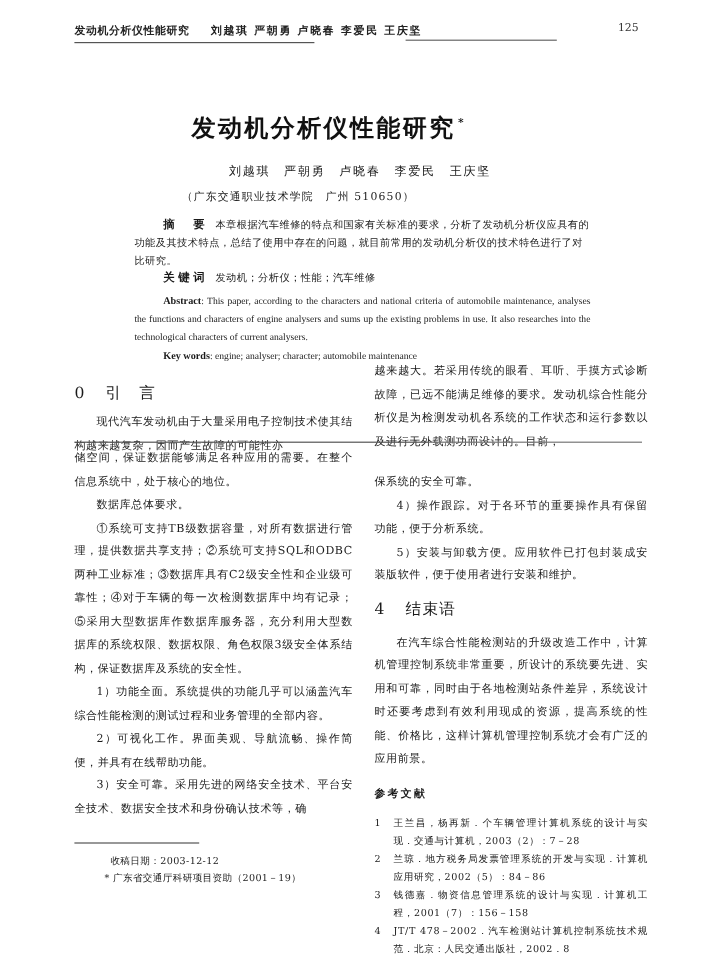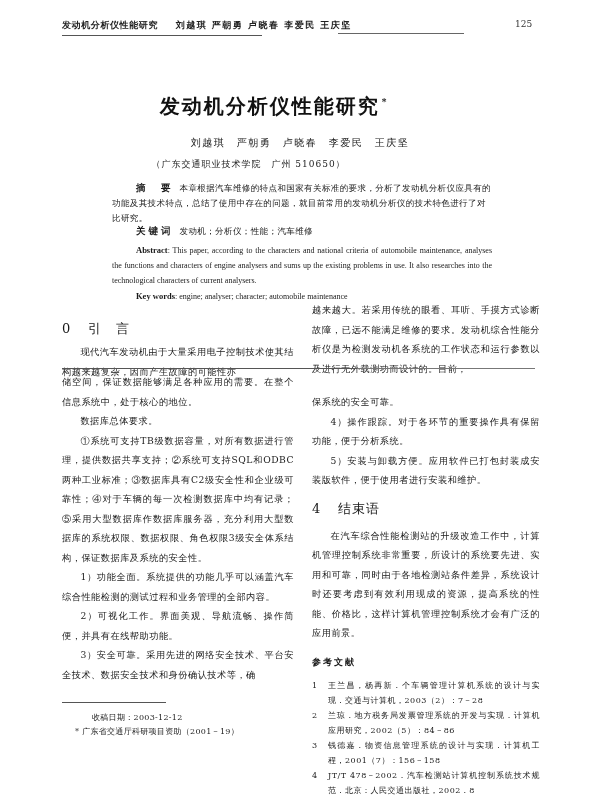--- a/index.html
+++ b/index.html
@@ -63,21 +63,21 @@
     .right-bottom { left: 312px; width: 228px; top: 392px; }
 
     .ref-title { font-size: 9px; font-weight: bold; letter-spacing: 2px; margin: 10px 0 6px; }
     .ref { font-size: 8px; line-height: 15px; display: flex; }
     .ref .rn { width: 16px; flex: none; }
     .ref .rt { flex: 1; }
 
     .foot-rule { left: 62px; top: 702px; width: 104px; height: 1px; background: #555; }
     .footnote { left: 75px; font-size: 8px; line-height: 12px; letter-spacing: 0.3px; }
     .fn1 { top: 712px; left: 92px; }
-    .fn2 { top: 726px; }
+    .fn2 { top: 726px; margin-left: 12px; }
   </style>
 </head>
 <body>
 
 <div class="abs running-head">
   <span>发动机分析仪性能研究</span>
   <span class="authors">刘越琪 严朝勇 卢晓春 李爱民 王庆坚</span>
 </div>
 <div class="abs page-num">125</div>
 <div class="abs head-rule-left"></div>

